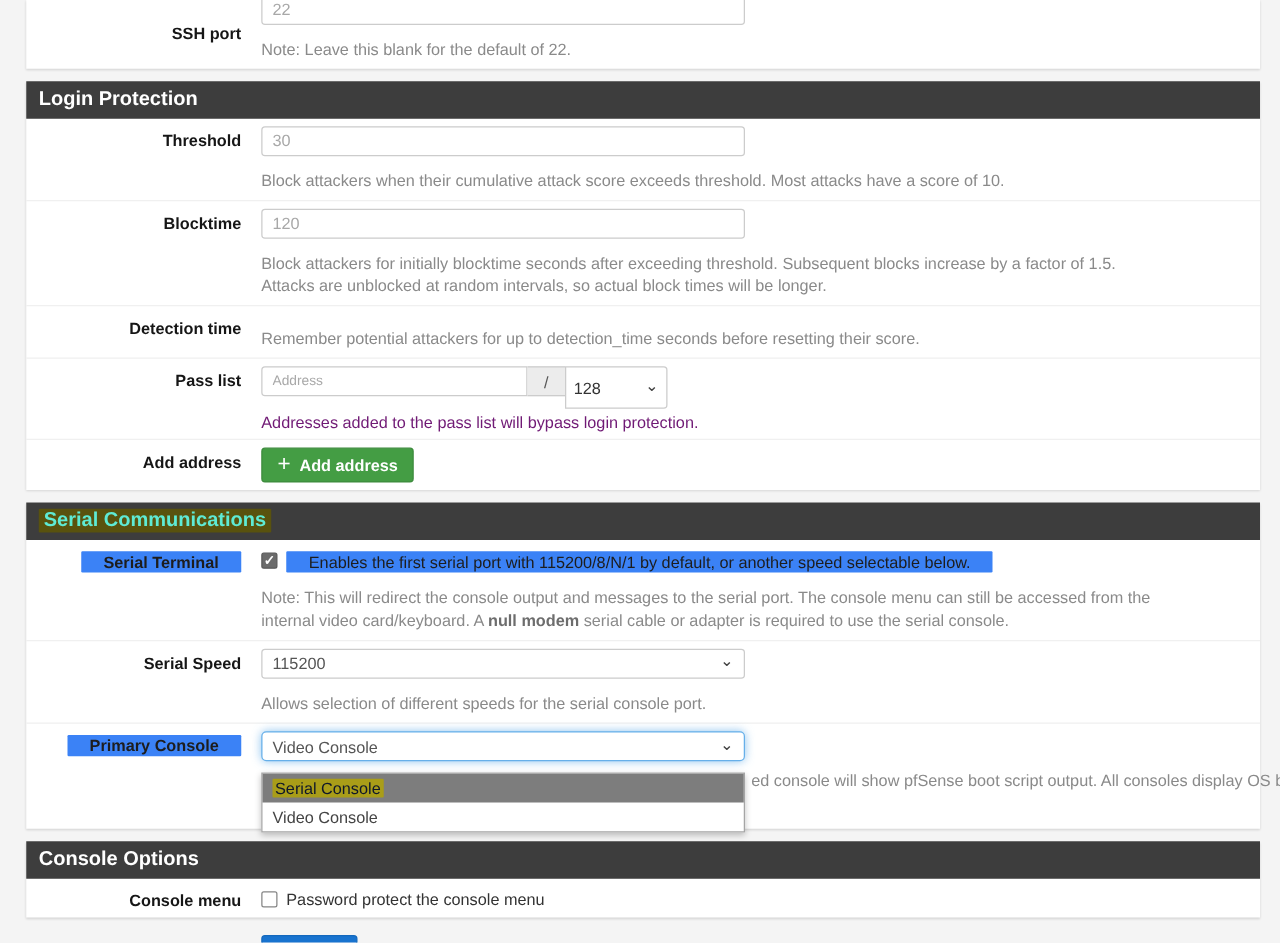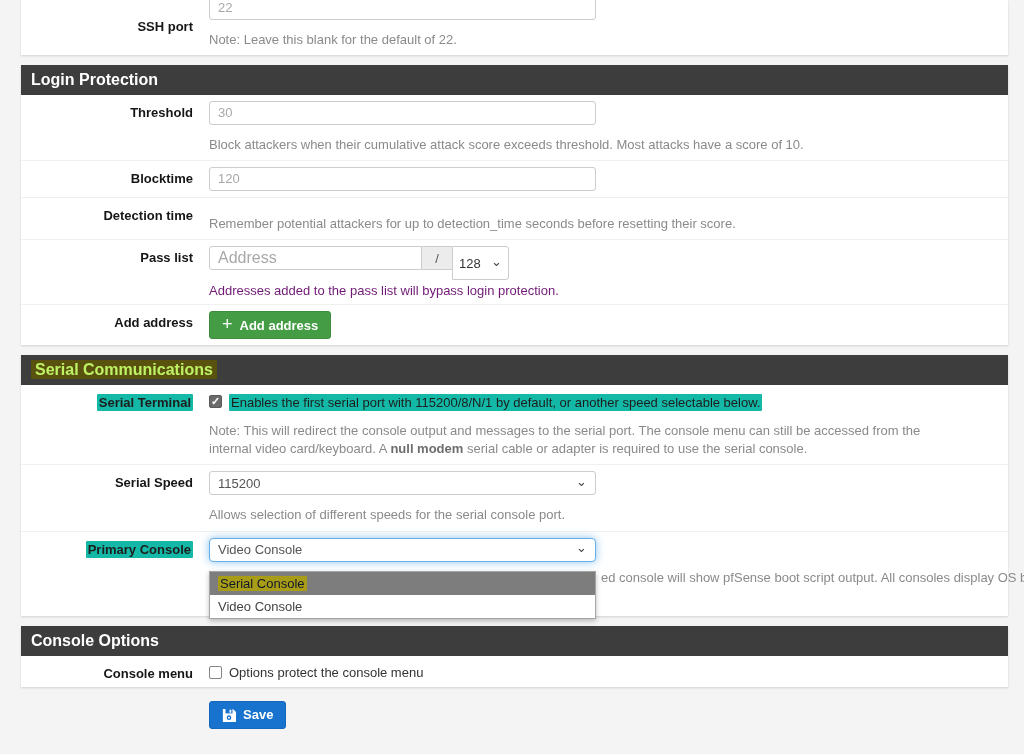--- a/index.html
+++ b/index.html
@@ -48,32 +48,32 @@
     color: #8a8a8a; margin-top: 11px; line-height: 1.4;
     max-width: 755px;
   }
   .text-danger { color: #701a75; margin-top: 13px; }
 
   
   .input-group { display: flex; align-items: stretch; height: 24px; }
   .input-group input.addr {
     width: 213px; height: 24px;
     border: 1px solid #ccc; border-radius: 3px 0 0 3px;
-    padding: 0 8px; font-size: 16px; color: #c2410c; outline: none;
+    padding: 0 8px; font-size: 11px; color: #c2410c; outline: none;
     font-family: "Liberation Sans", sans-serif;
   }
   .input-group input.addr::placeholder { color: #a8a8a8; opacity: 1; }
   .input-group .addon {
     width: 30px; background: #ececec;
     border-top: 1px solid #ccc; border-bottom: 1px solid #ccc;
     display: flex; align-items: center; justify-content: center;
     color: #555;
   }
   .mini-select {
-    width: 57px; border: 1px solid #ccc; border-radius: 0 3px 3px 0;
+    width: 82px; border: 1px solid #ccc; border-radius: 0 3px 3px 0;
     display: flex; align-items: center; justify-content: space-between;
     padding: 16px 6px; background: #fff; color: #333; cursor: default;
   }
 
   .select {
     width: 387px; height: 24px;
     border: 1px solid #ccc; border-radius: 3px;
     background: #fff; color: #555;
     display: flex; align-items: center; justify-content: space-between;
     padding: 0 8px; cursor: default;
@@ -88,22 +88,22 @@
     position: absolute; left: 0; top: 33px;
     width: 387px; background: #fff;
     border: 1px solid #a5a5a5;
     box-shadow: 0 2px 5px rgba(0,0,0,0.25);
     z-index: 10;
   }
   .dropdown .option { padding: 4px 8px; color: #444; }
   .dropdown .option.active { background: #7d7d7d; }
 
   
-  .hl { background: #14b8a6; color: #1d1d1d; padding: 1px 2px; border-radius: 1px; }
-  .hl-dark { background: #59520e; color: #bef264; padding: 1px 4px; border-radius: 1px; }
+  .hl { background: #3b82f6; color: #1d1d1d; padding: 1px 18px; border-radius: 1px; }
+  .hl-dark { background: #59520e; color: #5eead4; padding: 1px 4px; border-radius: 1px; }
   .hl-gray { background: #a99d18; color: #0f172a; padding: 0 2px; border-radius: 1px; }
 
   
   .cb {
     display: inline-block; width: 13px; height: 13px;
     border: 1px solid #858585; border-radius: 2px;
     background: #fff; margin-right: 7px; flex: none;
     position: relative; top: 1px;
   }
   .cb.checked { background: #6b6b6b; border-color: #5a5a5a; }
@@ -154,20 +154,24 @@
       <div class="col-input">
         <input class="text-input" type="text" placeholder="30" style="">
         <div class="help">Block attackers when their cumulative attack score exceeds threshold. Most attacks have a score of 10.</div>
       </div>
     </div>
 
     <div class="form-row">
       <div class="col-label">Blocktime</div>
       <div class="col-input">
         <input class="text-input" type="text" placeholder="120" style="">
+        <div class="help">
+          <div>Block attackers for initially blocktime seconds after exceeding threshold. Subsequent blocks increase by a factor of 1.5.</div>
+          <div>Attacks are unblocked at random intervals, so actual block times will be longer.</div>
+        </div>
       </div>
     </div>
 
     <div class="form-row">
       <div class="col-label">Detection time</div>
       <div class="col-input">
         <div class="help">Remember potential attackers for up to detection_time seconds before resetting their score.</div>
       </div>
     </div>
 
@@ -246,21 +250,21 @@
     </div>
   </div>
 
   <div class="panel">
     <div class="panel-heading">Console Options</div>
     <div class="form-row">
       <div class="col-label">Console menu</div>
       <div class="col-input">
         <div class="check-line">
           <span class="cb"></span>
-          <span>Options protect the console menu</span>
+          <span>Password protect the console menu</span>
         </div>
       </div>
     </div>
   </div>
 
   <div class="save-row">
     <div class="btn btn-primary">
       <svg width="14" height="14" viewBox="0 0 16 16">
         <path fill="#ffffff" d="M1 1 h11.5 L16 4.5 V15 a1 1 0 0 1 -1 1 H2 a1 1 0 0 1 -1 -1 Z"></path>
         <rect x="4" y="1" width="8" height="5.2" fill="#1873cf"></rect>

